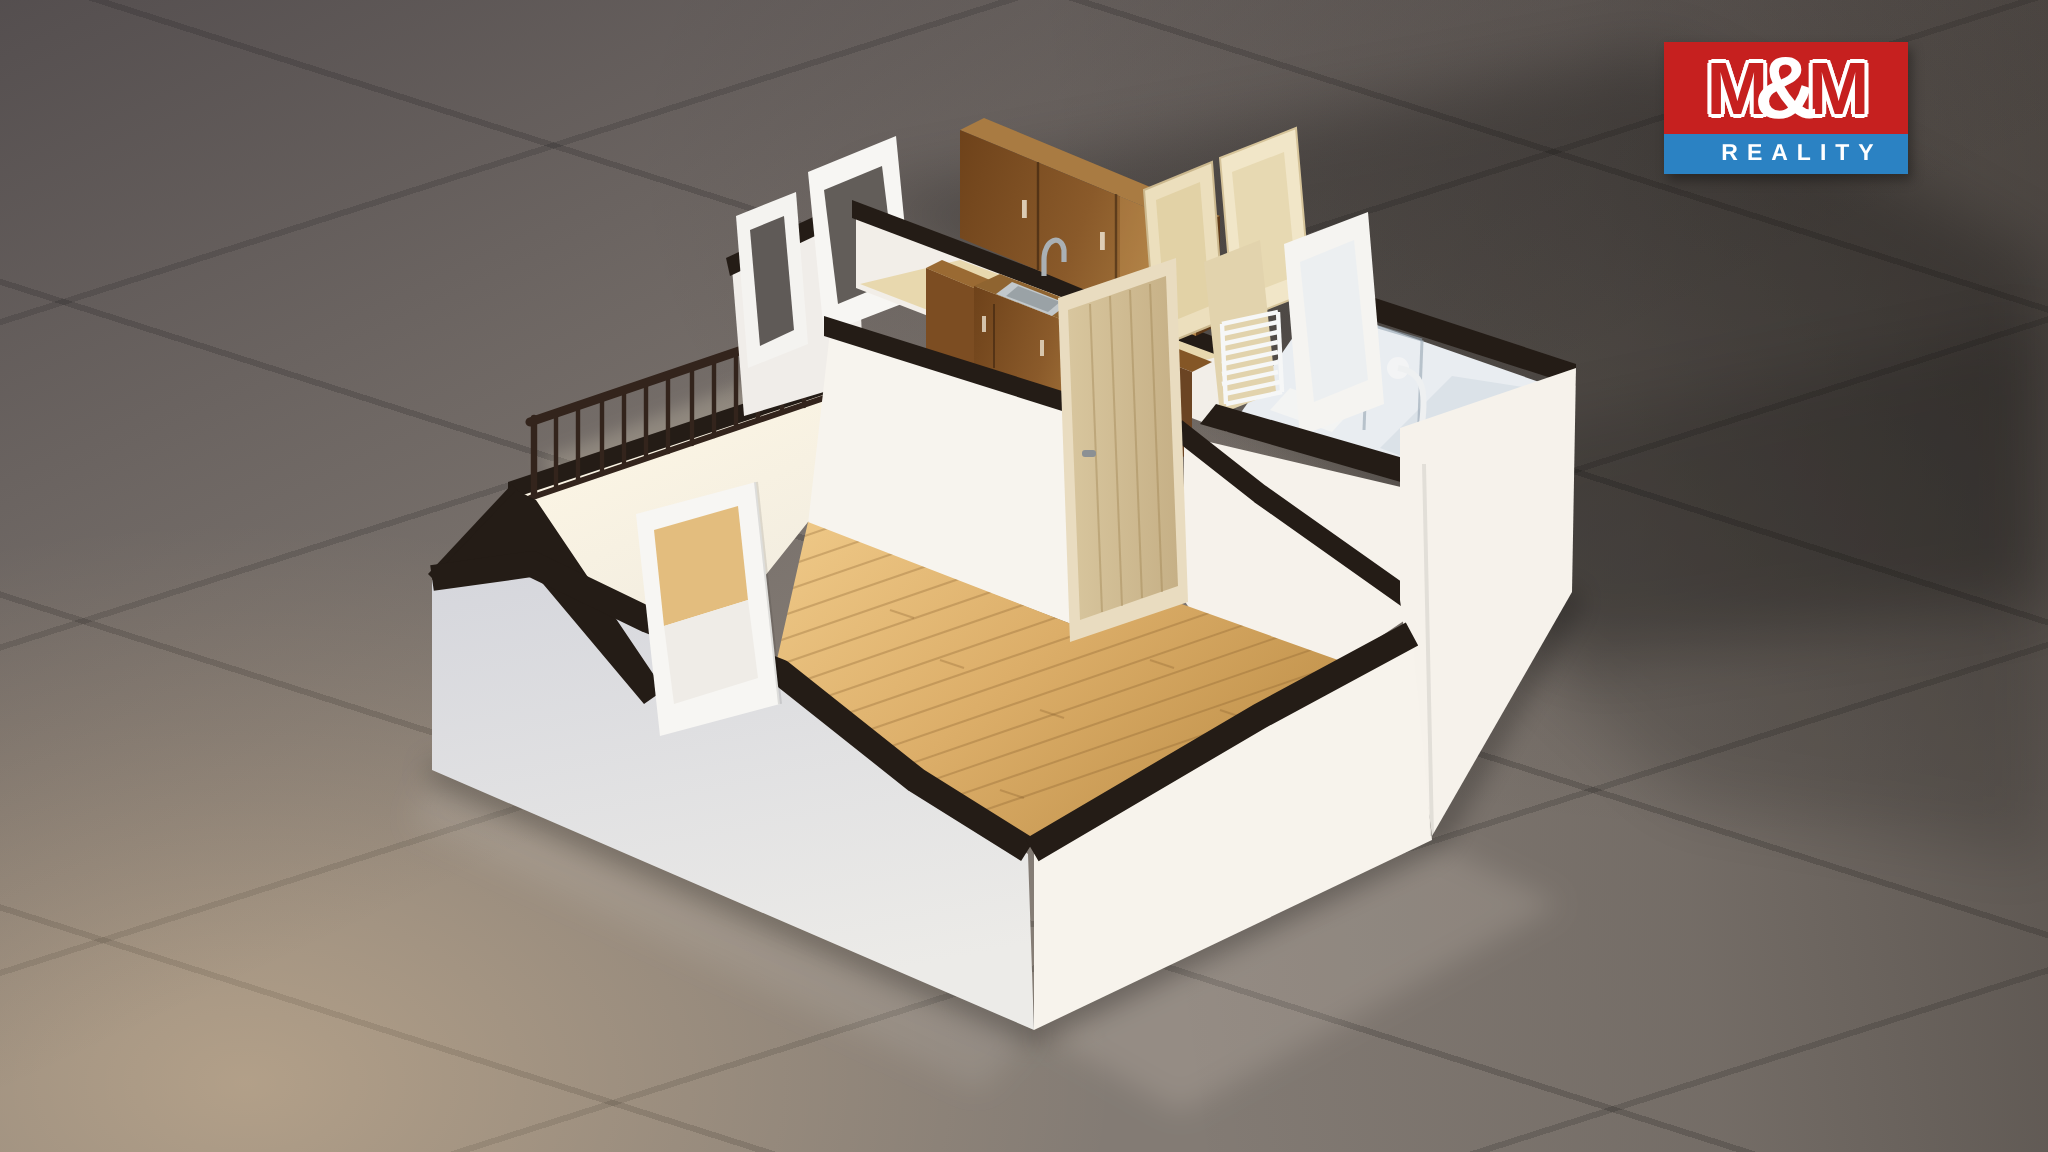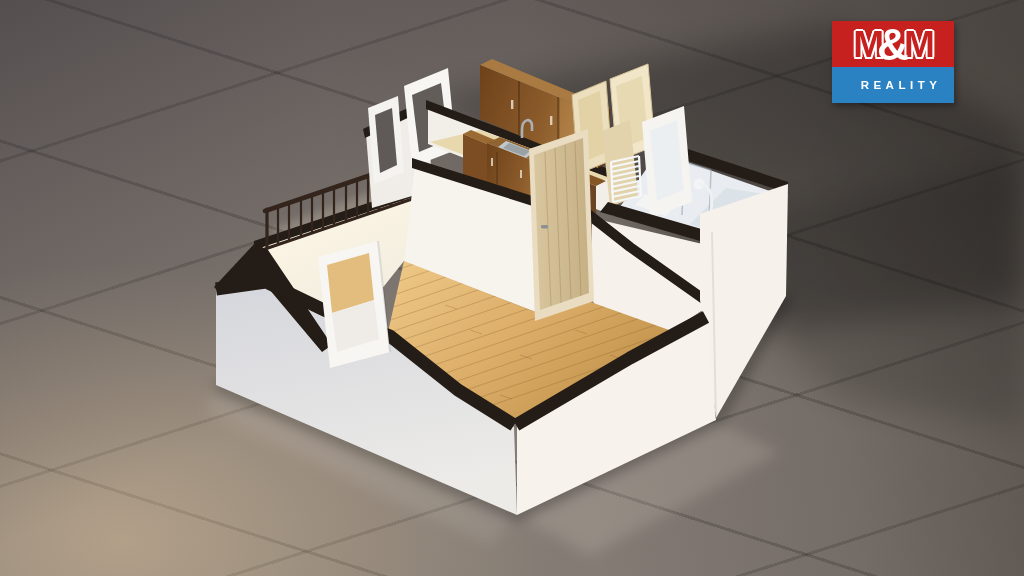--- a/index.html
+++ b/index.html
@@ -36,21 +36,21 @@
     text-shadow:-2px 0 0 #fff,2px 0 0 #fff,0 -2px 0 #fff,0 2px 0 #fff,
                 -1.5px -1.5px 0 #fff,1.5px -1.5px 0 #fff,
                 -1.5px 1.5px 0 #fff,1.5px 1.5px 0 #fff;
   }
   .logo-amp{
     color:#ffffff;font-weight:900;font-size:44px;
     margin:0 -5px;position:relative;z-index:2;top:1px;
   }
   .logo-bottom{
     background:var(--logo-blue,#2b82c3);
-    height:36px;display:flex;align-items:center;justify-content:center;
+    height:20px;display:flex;align-items:center;justify-content:center;
     color:#fff;font-weight:700;font-size:11.5px;letter-spacing:4.5px;
     padding-left:16px; 
   }
 </style>
 </head>
 <body>
 
 <div class="tiles"></div>
 
 <svg width="1024" height="576" viewBox="0 0 1024 576">

